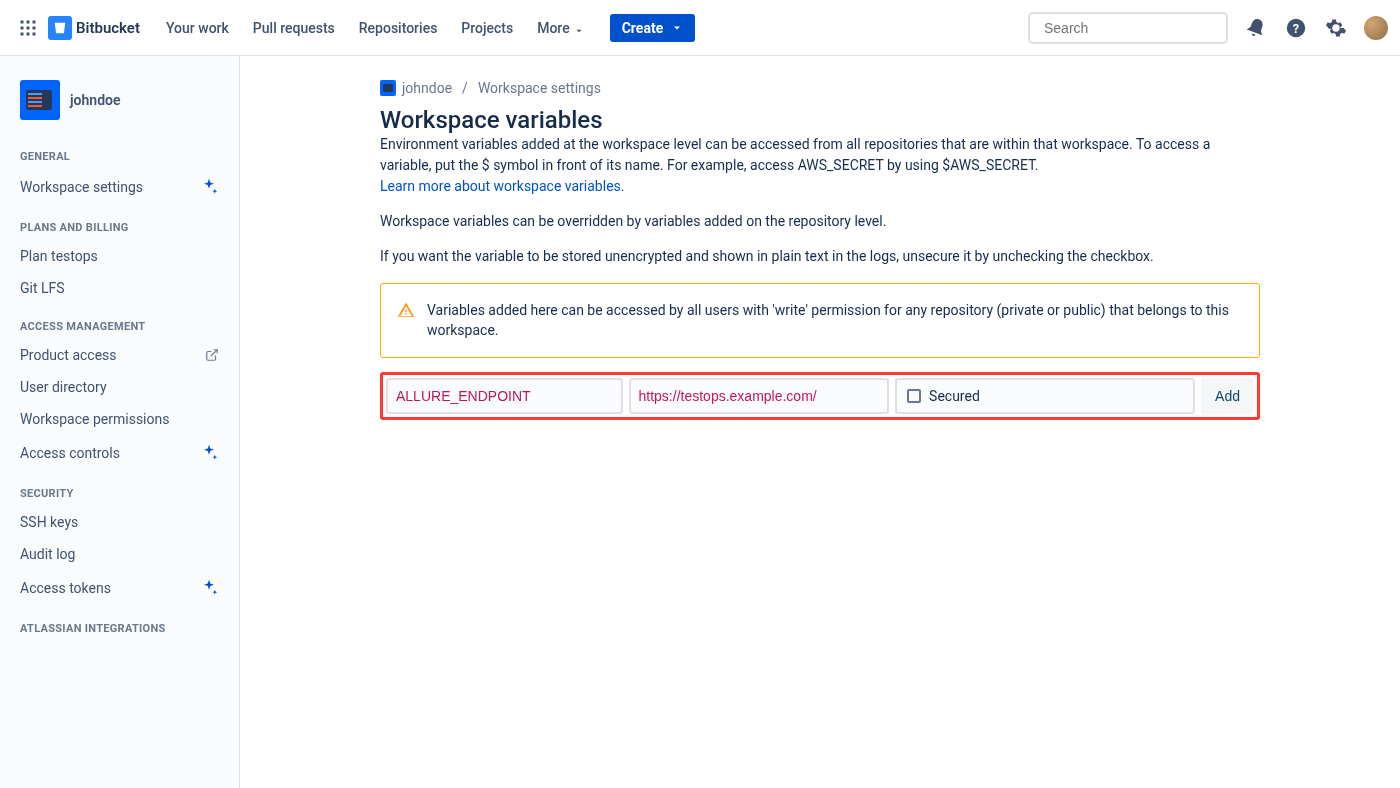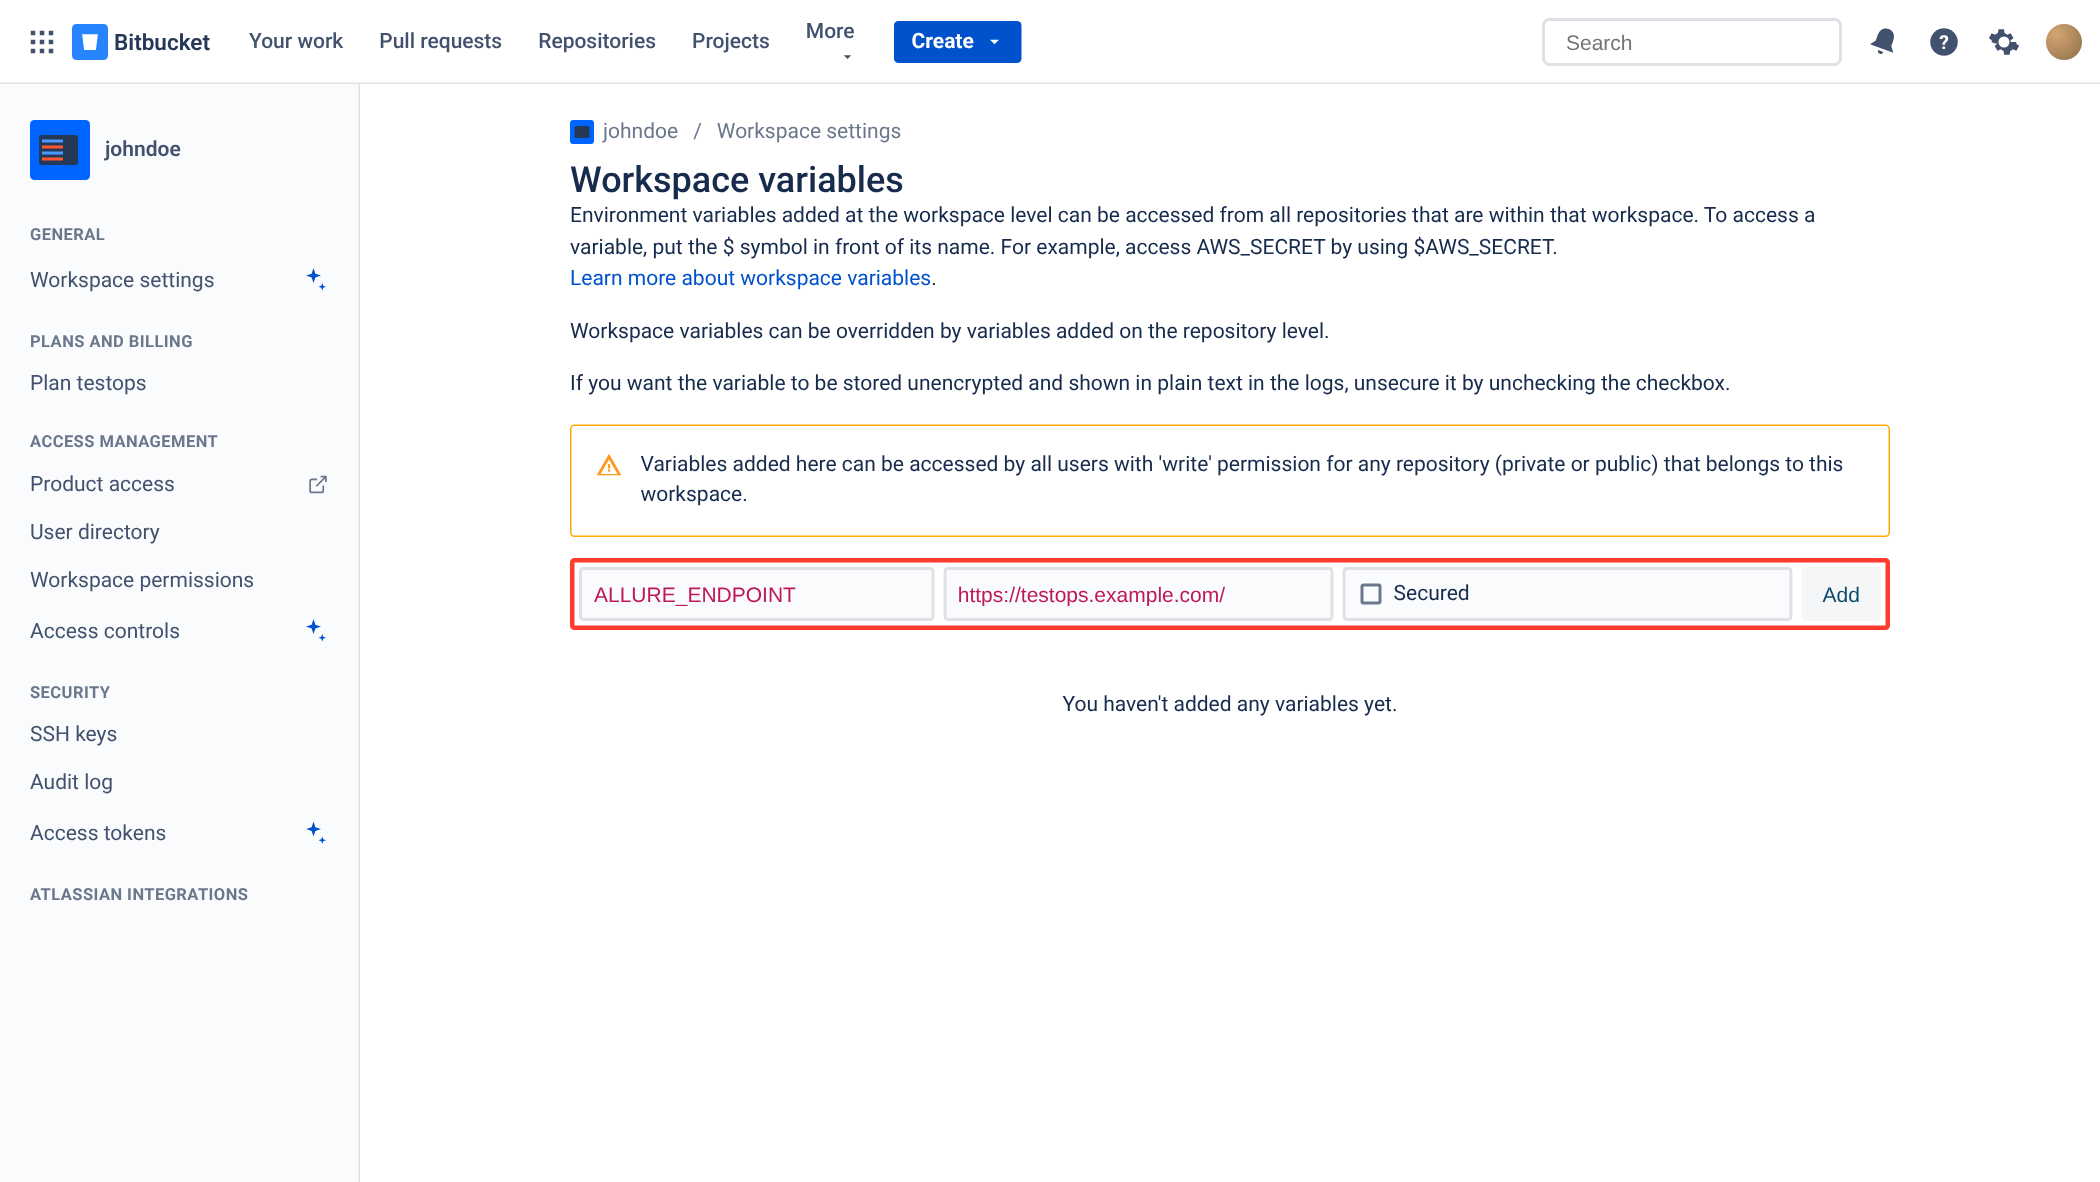--- a/index.html
+++ b/index.html
@@ -6,21 +6,21 @@
     body { font-family: -apple-system, BlinkMacSystemFont, "Segoe UI", Roboto, Helvetica, Arial, sans-serif; font-size: 14px; color: #172B4D; background: #fff; }
     
     
     .topnav { height: 56px; display: flex; align-items: center; padding: 0 12px; border-bottom: 1px solid #dfe1e6; }
     .apps-btn { width: 32px; height: 32px; display: flex; align-items: center; justify-content: center; border-radius: 3px; cursor: pointer; margin-right: 4px; }
     .logo { display: flex; align-items: center; margin-right: 16px; cursor: pointer; }
     .logo-mark { width: 24px; height: 24px; background: #2684FF; border-radius: 3px; display: flex; align-items: center; justify-content: center; margin-right: 4px; position: relative; }
     .logo-text { font-weight: 600; font-size: 15px; color: #253858; }
     .nav-items { display: flex; align-items: center; gap: 4px; }
     .nav-item { padding: 6px 10px; font-weight: 500; color: #42526E; border-radius: 3px; cursor: pointer; }
-    .nav-item.more { display: flex; align-items: flex-end; gap: 4px; flex-direction: column; }
+    .nav-item.more { display: flex; align-items: flex-end; gap: 4px; }
     .create-btn { display: flex; align-items: center; gap: 8px; background: #0052CC; color: #fff; padding: 6px 12px; border-radius: 3px; font-weight: 700; cursor: pointer; margin-left: 12px; }
     .spacer { flex: 1; }
     .search-box { display: flex; align-items: center; height: 32px; width: 200px; border: 2px solid #DFE1E6; border-radius: 5px; padding: 0 8px; color: #7A869A; }
     .search-box input { border: none; outline: none; flex: 1; font-size: 14px; padding-left: 6px; color: #172B4D; }
     .topnav-right { display: flex; align-items: center; gap: 16px; margin-left: 16px; }
     .icon-btn { width: 24px; height: 24px; display: flex; align-items: center; justify-content: center; cursor: pointer; color: #42526E; }
     .avatar { width: 24px; height: 24px; border-radius: 50%; background: radial-gradient(circle at 30% 30%, #d4a574, #8b6f47); cursor: pointer; }
     
     
     .layout { display: flex; height: calc(100vh - 56px); }
@@ -149,20 +149,23 @@
             <path d="M12 2l1.5 4.5L18 8l-4.5 1.5L12 14l-1.5-4.5L6 8l4.5-1.5z"></path>
             <path d="M19 14l.8 2.2L22 17l-2.2.8L19 20l-.8-2.2L16 17l2.2-.8z"></path>
           </svg>
         </span>
     </div>
 
     <div class="section-label">PLANS AND BILLING</div>
     <div class="side-item">
         <span class="label">Plan testops</span>
       </div>
+    <div class="side-item">
+        <span class="label">Git LFS</span>
+      </div>
 
     <div class="section-label">ACCESS MANAGEMENT</div>
     <div class="side-item">
       <span class="label">Product access</span>
       <svg width="14" height="14" viewBox="0 0 24 24" fill="none" stroke="#6B778C" stroke-width="2">
           <path d="M18 13v6a2 2 0 01-2 2H5a2 2 0 01-2-2V8a2 2 0 012-2h6"></path>
           <polyline points="15 3 21 3 21 9"></polyline>
           <line x1="10" y1="14" x2="21" y2="3"></line>
         </svg>
     </div>
@@ -238,16 +241,15 @@
           <input class="var-input" style="flex: 0.9 1 0%;" value="ALLURE_ENDPOINT">
           <input class="var-input" style="flex: 1 1 0%;" value="https://testops.example.com/">
           <div class="secured-box">
             <span class="checkbox"></span>
             <span>Secured</span>
           </div>
           <button class="add-btn">Add</button>
         </div>
       </div>
 
-      <div class="empty-msg">You haven't added any variables yet.</div>
     </div>
   </div>
 </div>
 
 </body></html>

